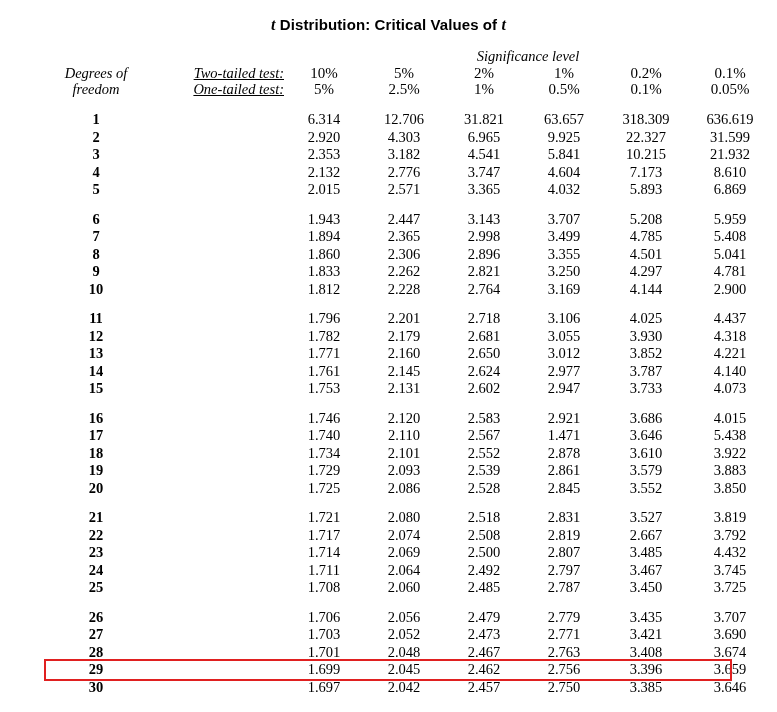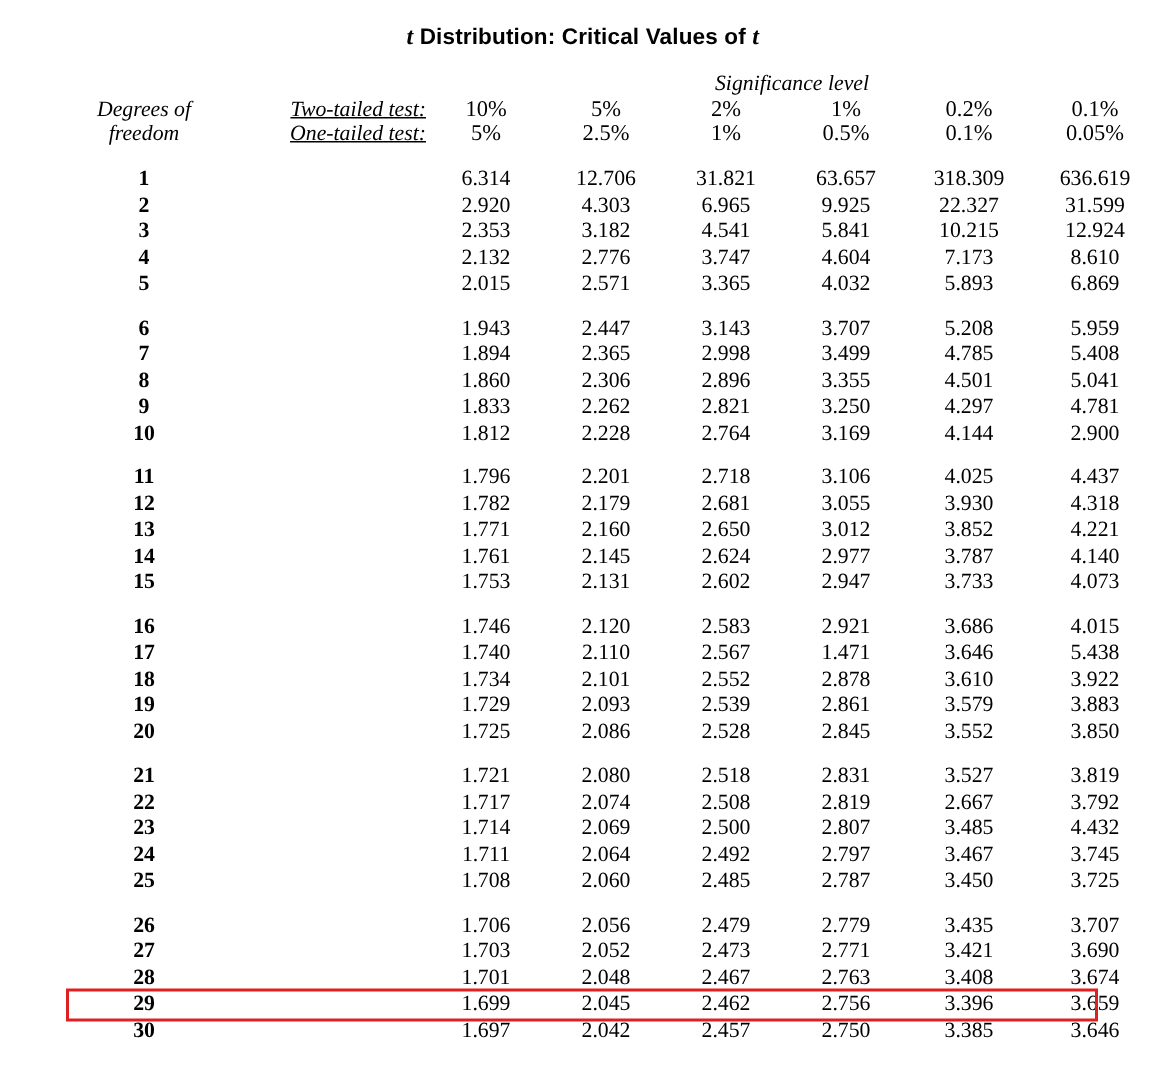--- a/index.html
+++ b/index.html
@@ -168,21 +168,21 @@
           <td class="c-val wide">31.599</td>
         </tr>
         <tr class="data-row">
           <td class="c-df">3</td>
           <td class="c-lbl"></td>
           <td class="c-val">2.353</td>
           <td class="c-val">3.182</td>
           <td class="c-val">4.541</td>
           <td class="c-val">5.841</td>
           <td class="c-val wide">10.215</td>
-          <td class="c-val wide">12.924</td>
+          <td class="c-val wide">21.932</td>
         </tr>
         <tr class="data-row">
           <td class="c-df">4</td>
           <td class="c-lbl"></td>
           <td class="c-val">2.132</td>
           <td class="c-val">2.776</td>
           <td class="c-val">3.747</td>
           <td class="c-val">4.604</td>
           <td class="c-val wide">7.173</td>
           <td class="c-val wide">8.610</td>

